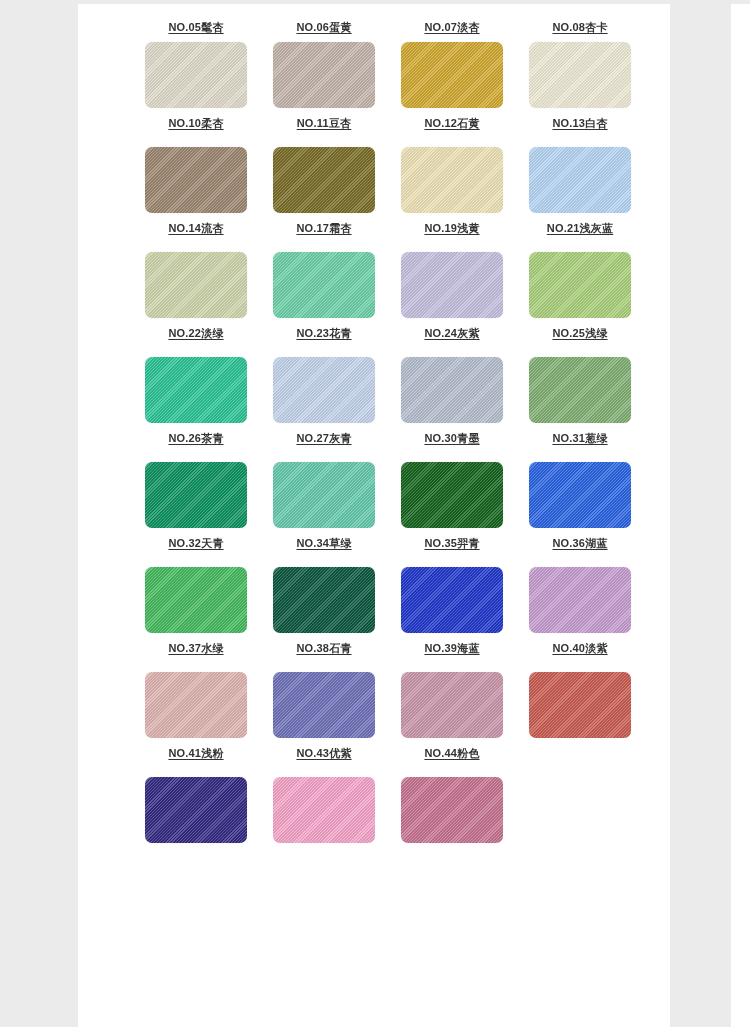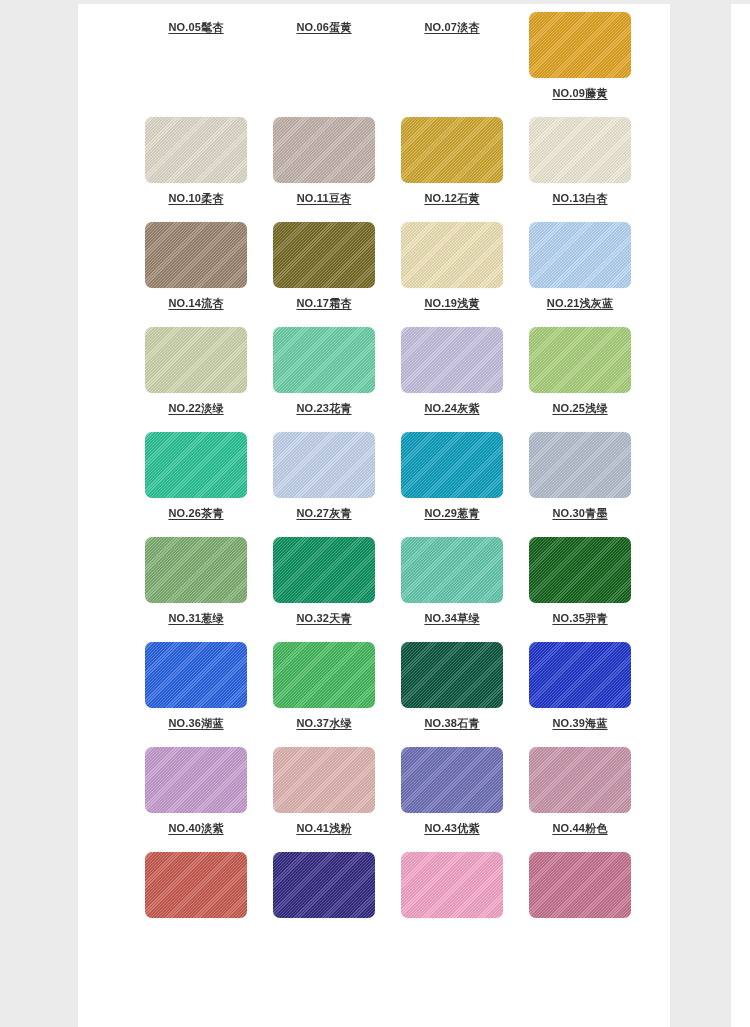--- a/index.html
+++ b/index.html
@@ -103,23 +103,22 @@
   <div id="swatch-grid">
       <div class="swatch-cell partial-top">
         <div class="chip-label">NO.05髦杏</div>
       </div>
       <div class="swatch-cell partial-top">
         <div class="chip-label">NO.06蛋黄</div>
       </div>
       <div class="swatch-cell partial-top">
         <div class="chip-label">NO.07淡杏</div>
       </div>
-      <div class="swatch-cell">
-        <div class="chip" style="background: rgb(224, 163, 34);"></div>
-        <div class="chip-label">NO.09藤黄</div>
+      <div class="swatch-cell partial-top">
+        <div class="chip-label">NO.08杏卡</div>
       </div>
       <div class="swatch-cell">
         <div class="chip" style="background: rgb(222, 216, 200);"></div>
         <div class="chip-label">NO.10柔杏</div>
       </div>
       <div class="swatch-cell">
         <div class="chip" style="background: rgb(194, 178, 171);"></div>
         <div class="chip-label">NO.11豆杏</div>
       </div>
       <div class="swatch-cell">
@@ -164,24 +163,20 @@
       </div>
       <div class="swatch-cell">
         <div class="chip" style="background: rgb(43, 194, 148);"></div>
         <div class="chip-label">NO.26茶青</div>
       </div>
       <div class="swatch-cell">
         <div class="chip" style="background: rgb(194, 210, 232);"></div>
         <div class="chip-label">NO.27灰青</div>
       </div>
       <div class="swatch-cell">
-        <div class="chip" style="background: rgb(13, 158, 188);"></div>
-        <div class="chip-label">NO.29葱青</div>
-      </div>
-      <div class="swatch-cell">
         <div class="chip" style="background: rgb(180, 189, 204);"></div>
         <div class="chip-label">NO.30青墨</div>
       </div>
       <div class="swatch-cell">
         <div class="chip" style="background: rgb(127, 174, 114);"></div>
         <div class="chip-label">NO.31葱绿</div>
       </div>
       <div class="swatch-cell">
         <div class="chip" style="background: rgb(13, 145, 96);"></div>
         <div class="chip-label">NO.32天青</div>

